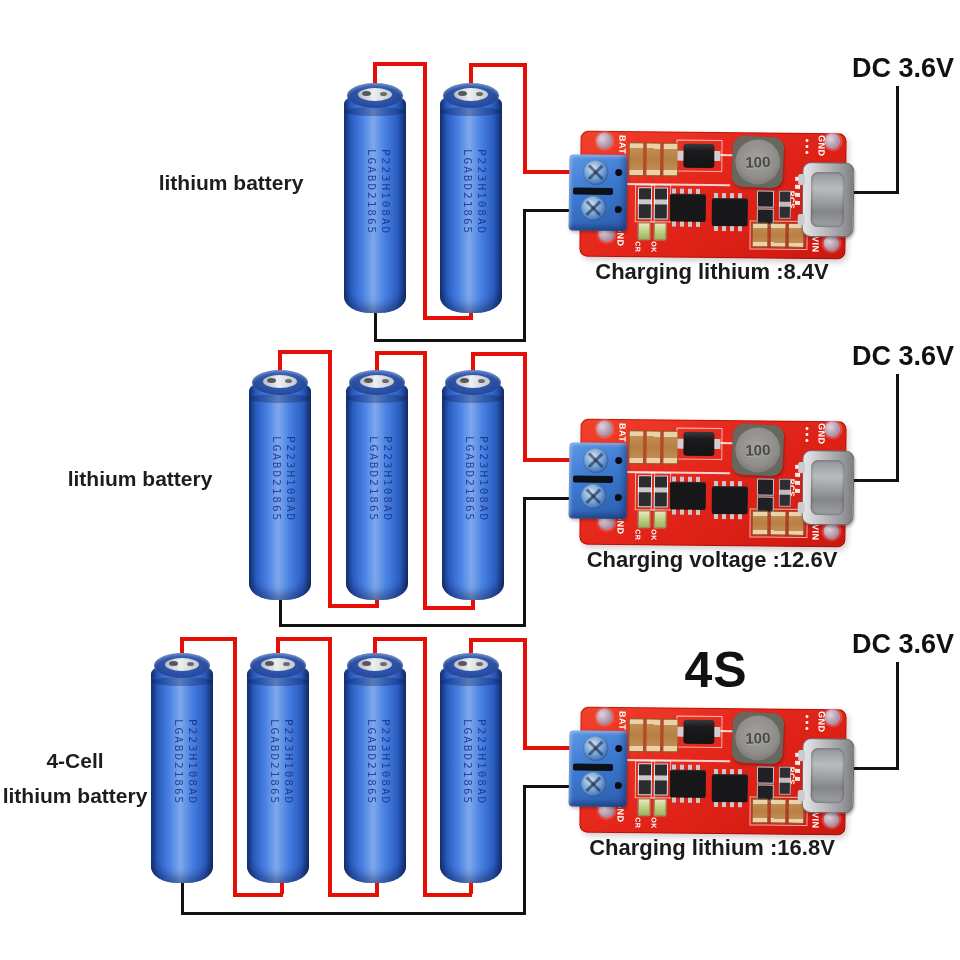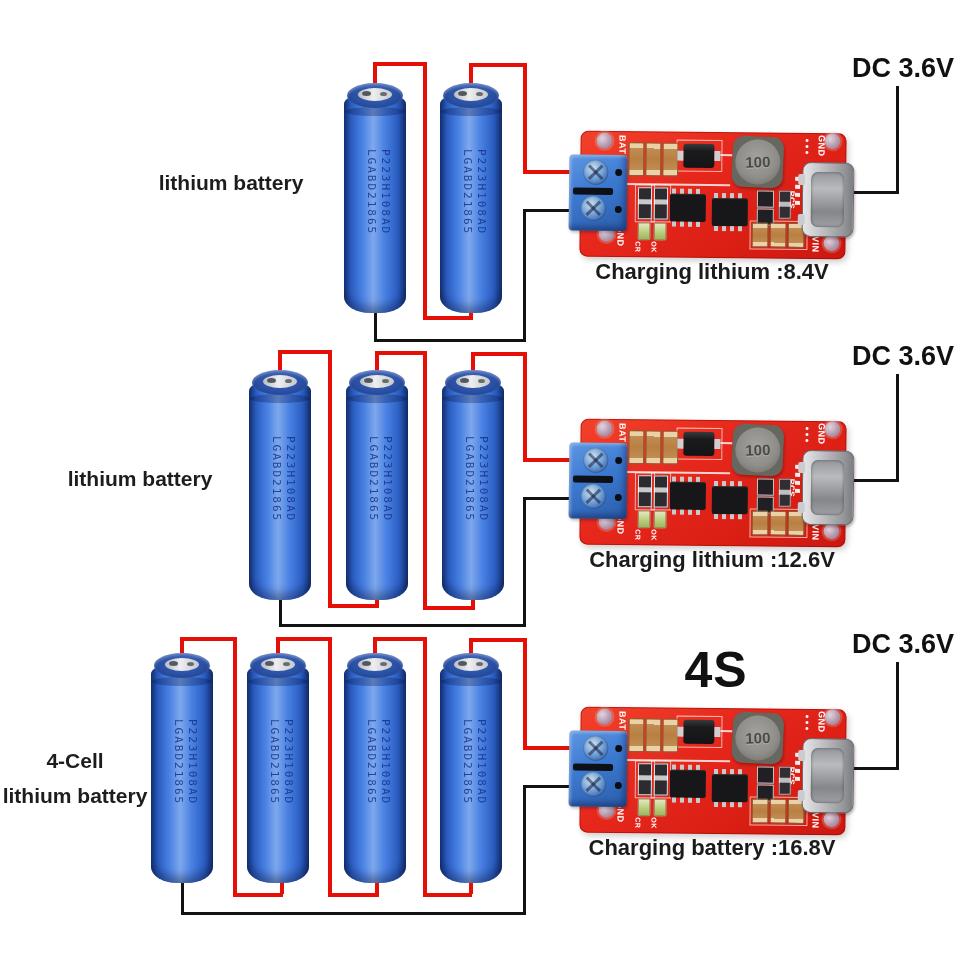--- a/index.html
+++ b/index.html
@@ -219,21 +219,21 @@
           <div class="usb-slot"></div>
         </div>
     </div>
   </div>
 
   <div class="sec">
     <div class="cell-label" style="left:40px;top:462px;width:200px;">
       <div>lithium battery</div>
     </div>
     <div class="dc-label" style="left:843px;top:340px;width:120px;">DC 3.6V</div>
-    <div class="charge-label" style="left:582px;top:547px;width:260px;">Charging lithium :12.6V</div>
+    <div class="charge-label" style="left:582px;top:547px;width:260px;">Charging voltage :12.6V</div>
 
     <div>
       <div class="w wr" style="left:278px;top:350px;width:4px;height:25px;"></div>
       <div class="w wr" style="left:278px;top:350px;width:54px;height:4px;"></div>
       <div class="w wr" style="left:328px;top:350px;width:4px;height:258px;"></div>
       <div class="w wr" style="left:328px;top:604px;width:50px;height:4px;"></div>
       <div class="w wr" style="left:375px;top:592px;width:4px;height:16px;"></div>
     </div>
     <div>
       <div class="w wr" style="left:375px;top:351px;width:4px;height:24px;"></div>
@@ -343,21 +343,21 @@
     </div>
   </div>
 
   <div class="sec">
     <div class="cell-label" style="left:-25px;top:744px;width:200px;">
       <div>4-Cell</div>
       <div>lithium battery</div>
     </div>
     <div class="big-title" style="left:656px;top:645px;width:120px;">4S</div>
     <div class="dc-label" style="left:843px;top:628px;width:120px;">DC 3.6V</div>
-    <div class="charge-label" style="left:582px;top:835px;width:260px;">Charging battery :16.8V</div>
+    <div class="charge-label" style="left:582px;top:835px;width:260px;">Charging lithium :16.8V</div>
 
     <div>
       <div class="w wr" style="left:180px;top:637px;width:4px;height:25px;"></div>
       <div class="w wr" style="left:180px;top:637px;width:57px;height:4px;"></div>
       <div class="w wr" style="left:233px;top:637px;width:4px;height:260px;"></div>
       <div class="w wr" style="left:233px;top:893px;width:50px;height:4px;"></div>
       <div class="w wr" style="left:280px;top:877px;width:4px;height:17px;"></div>
     </div>
     <div>
       <div class="w wr" style="left:276px;top:637px;width:4px;height:25px;"></div>

